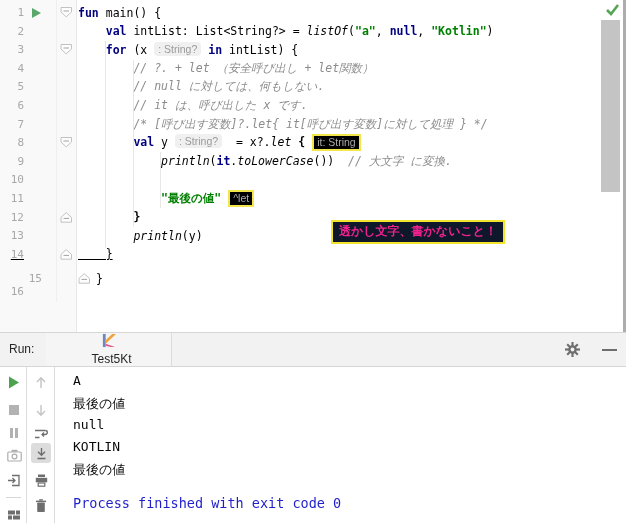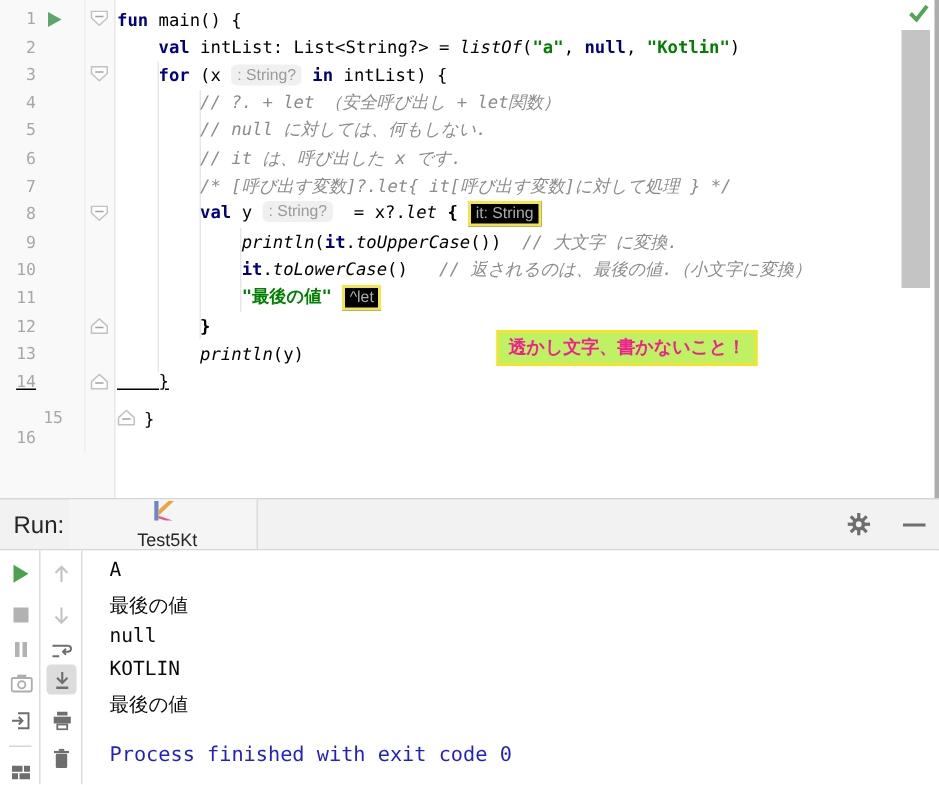--- a/index.html
+++ b/index.html
@@ -24,33 +24,33 @@
   .seg-kw { color:#000080; font-weight:bold;text-align:center; }
   .seg-str { color:#008000; font-weight:bold; }
   .seg-com { color:#8C8C8C; font-style:italic; }
   .seg-fn { font-style:italic; }
   .seg-b  { font-weight:bold; }
   .seg-hint { display:inline-block; background:#F0F0F0; color:#9A9A9A; border-radius:4px;
               padding:0 4px; font:10.5px "Liberation Sans",sans-serif; line-height:14px; vertical-align:1px; }
   .seg-hintsel { display:inline-block; background:#000000; color:#ABABAB; border:2px solid #F2E64B;
               padding:0 3px; font:10.5px "Liberation Sans",sans-serif; line-height:13px; vertical-align:0; }
 
-  #watermark-note { position:absolute; left:331px; top:220px; background:#bef264;
+  #watermark-note { position:absolute; left:331px; top:220px; background:#0f172a;
               border:2px solid #F2E32C; color:#F0218F; font:bold 12px "Liberation Sans",sans-serif;
               padding:1px 6px 2px 6px; white-space:nowrap;text-align:right; }
 
   #check-status { position:absolute; right:6px; top:2px; }
   #editor-scroll-thumb { position:absolute; left:601px; top:20px; width:19px; height:172px; background:#C4C4C4; }
   #right-edge { position:absolute; left:623px; top:0; width:3px; height:332px; background:#ADADAD; }
   #right-edge-low { position:absolute; left:624px; top:332px; width:2px; height:191px; background:#D6D6D6; }
 
   
   #run-header { position:absolute; left:0; top:332px; width:626px; height:35px; background:#F2F2F2;
                 border-top:1px solid #D6D6D6; border-bottom:1px solid #D6D6D6; }
-  #run-label { position:absolute; left:9px; top:9px; font-size:16px; color:#262626; }
+  #run-label { position:absolute; left:9px; top:9px; font-size:12px; color:#262626; }
   #run-tab { position:absolute; left:46px; top:0; height:33px; width:126px; display:flex;
              align-items:center; padding:0 8px; background:#F5F5F5; border-right:1px solid #DCDCDC;flex-direction:column; }
   #run-tab .tab-label { font-size:12px; color:#262626; margin-left:6px; }
   #run-tab .tab-close { font-size:13px; color:#9B9B9B; margin-left:8px; line-height:10px; }
   #settings-btn { position:absolute; left:565px; top:9px; width:16px; height:16px; }
   #minimize-btn { position:absolute; left:602px; top:16px; width:15px; height:2px; background:#6E6E6E; }
 
   
   #console { position:absolute; left:0; top:367px; width:626px; height:156px; background:#fff; }
   #tb-col1 { position:absolute; left:0; top:0; width:27px; height:156px; border-right:1px solid #DCDCDC; }
@@ -149,28 +149,27 @@
               <path d="M3.5 4 H9" stroke="#A3A3A3"></path>
             </svg>
           </span>
           <span class="code"><span class="seg-pl">        </span><span class="seg-kw">val</span><span class="seg-pl"> y </span><span class="seg-hint">: String?</span><span class="seg-pl">  = x?.</span><span class="seg-fn">let</span><span class="seg-pl"> </span><span class="seg-b">{</span><span class="seg-pl"> </span><span class="seg-hintsel">it: String</span></span>
         </div>
         <div class="code-row" style="top: 151.8px;">
           <span class="ln">9</span>
           <span class="runcol"></span>
           <span class="spacercol"></span>
           <span class="foldcol"></span>
-          <span class="code"><span class="seg-pl">            </span><span class="seg-fn">println</span><span class="seg-pl">(</span><span class="seg-kw">it</span><span class="seg-pl">.</span><span class="seg-fn">toUpperCase</span><span class="seg-pl">())  </span><span class="seg-com">// 大文字 に変換.</span></span>
+          <span class="code"><span class="seg-pl">            </span><span class="seg-fn">println</span><span class="seg-pl">(</span><span class="seg-kw">it</span><span class="seg-pl">.</span><span class="seg-fn">toLowerCase</span><span class="seg-pl">())  </span><span class="seg-com">// 大文字 に変換.</span></span>
         </div>
         <div class="code-row" style="top: 170.4px;">
           <span class="ln">10</span>
           <span class="runcol"></span>
           <span class="spacercol"></span>
           <span class="foldcol"></span>
-          <span class="code"><span class="seg-pl">            </span><span class="seg-kw">it</span><span class="seg-pl">.</span><span class="seg-fn">toLowerCase</span><span class="seg-pl">()   </span><span class="seg-com">// 返されるのは、最後の値.（小文字に変換）</span></span>
         </div>
         <div class="code-row" style="top: 189px;">
           <span class="ln">11</span>
           <span class="runcol"></span>
           <span class="spacercol"></span>
           <span class="foldcol"></span>
           <span class="code"><span class="seg-pl">            </span><span class="seg-str">"最後の値"</span><span class="seg-pl"> </span><span class="seg-hintsel">^let</span></span>
         </div>
         <div class="code-row" style="top: 207.6px;">
           <span class="ln">12</span>

